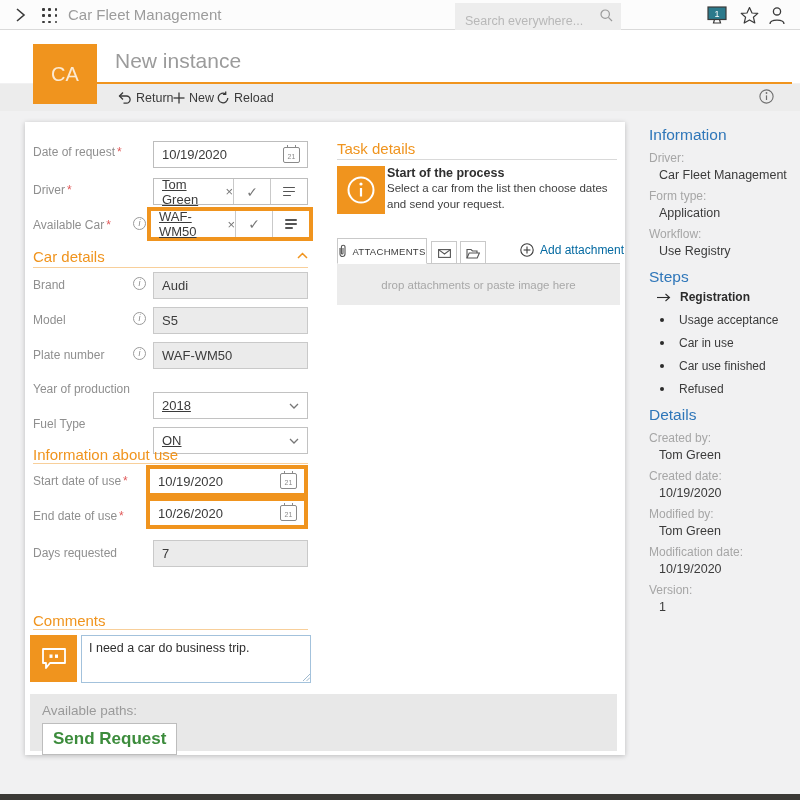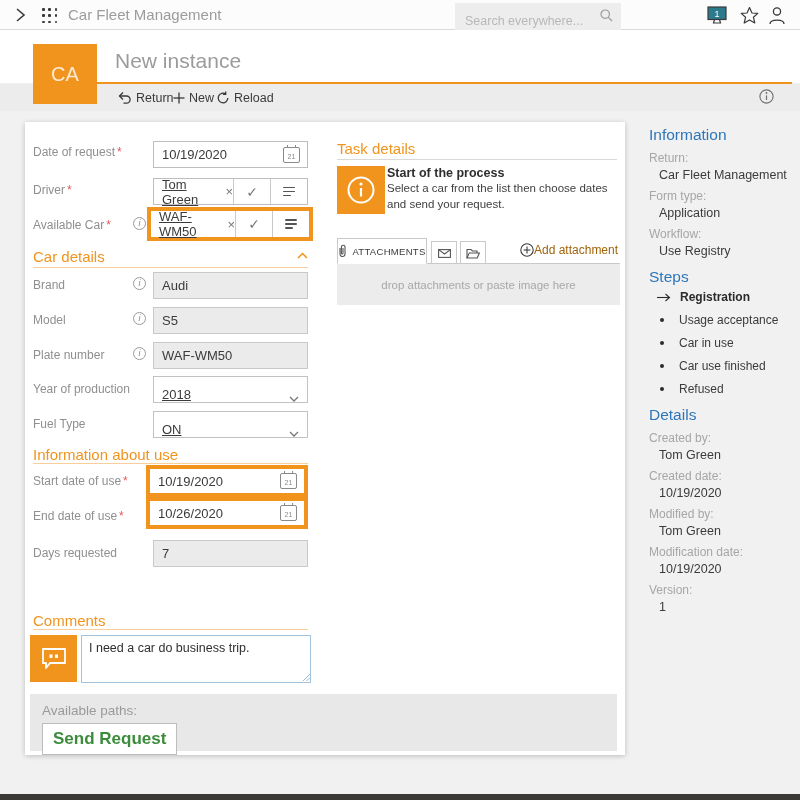--- a/index.html
+++ b/index.html
@@ -58,21 +58,21 @@
   .link { font-size:13px; color:#3B3B3B; text-decoration:underline; cursor:pointer; }
   .x { color:#777; font-size:13px; cursor:pointer; }
   .obox { position:absolute; border:4px solid #F0941E; background:#FFF; display:flex; align-items:stretch; }
   .date-in { flex:1; display:flex; align-items:center; justify-content:space-between; padding:0 7px 0 8px;
              font-size:13px; color:#3B3B3B; background:#FFF; }
   .cal { width:17px; height:16px; border:1px solid #8A8A8A; border-radius:2px; position:relative;
          font-size:7px; color:#8A8A8A; text-align:center; line-height:17px; cursor:pointer; }
   .cal::before, .cal::after { content:""; position:absolute; top:-3px; width:1px; height:3px; background:#8A8A8A; }
   .cal::before { left:3px; } .cal::after { right:3px; }
   .dd { position:absolute; height:27px; border:1px solid #C2C2C2; background:#FFF; display:flex;
-        align-items:flex-end; justify-content:space-between; padding:0 8px; cursor:pointer; }
+        align-items:center; justify-content:space-between; padding:12px 8px; cursor:pointer;margin-top:16px; }
   .list-ico { display:flex; flex-direction:column; gap:2.5px; }
   .list-ico i { height:1.5px; background:#555; border-radius:1px; }
 
   .cm-ico { position:absolute; width:47px; height:47px; background:#F0941E; display:flex;
             align-items:center; justify-content:center; }
   .cm-ta { position:absolute; border:1px solid #A3C2DC; font-size:12.5px; color:#2F2F2F;
            padding:5px 7px; resize:none; font-family:inherit; outline:none; }
   .paths { position:absolute; background:#E8E8E8; }
   .paths-lbl { position:absolute; left:12px; top:9px; font-size:13.5px; color:#9A9A9A; }
   .send-btn { position:absolute; left:12px; top:29px; background:#FFF; border:1px solid #BDBDBD;
@@ -80,22 +80,22 @@
               font-family:inherit; }
 
   
   .task-ico { position:absolute; width:48px; height:48px; background:#F0941E; display:flex;
               align-items:center; justify-content:center; }
   .task-head { position:absolute; font-size:12.5px; font-weight:bold; color:#2F2F2F; }
   .task-desc { position:absolute; font-size:11.5px; color:#3F3F3F; line-height:1.35; width:238px; }
   .tab { position:absolute; height:26px; border:1px solid #C9C9C9; border-bottom:none; background:#FFF;
          display:flex; align-items:center; justify-content:center; gap:5px; cursor:pointer; }
   .tab-lbl { font-size:9.5px; font-weight:normal; color:#3A3A3A; letter-spacing:.3px; }
-  .add-att { position:absolute; display:flex; align-items:flex-end; gap:0; font-size:12px;
-             color:#a16207; cursor:pointer; }
+  .add-att { position:absolute; display:flex; align-items:flex-end; gap:6px; font-size:12px;
+             color:#0369a1; cursor:pointer; }
   .dropzone { position:absolute; background:#ECECEC; display:flex; align-items:center;
               justify-content:center; font-size:11.5px; color:#A8A8A8; border-top:1px solid #C9C9C9; }
 
   
   .side { position:absolute; left:649px; top:126px; width:150px; }
   .side-h { font-size:15.5px; color:#2E76B9; margin:10px 0 4px; }
   .side-h:first-child { margin-top:0; }
   .kv-l { font-size:12px; color:#A6A6A6; margin-top:7px; }
   .kv-v { font-size:12.5px; color:#3B3B3B; margin:3px 0 0 10px; }
   .step { display:flex; align-items:center; gap:9px; margin:0 0 9px 8px; font-size:12px; color:#3B3B3B; }
@@ -353,21 +353,21 @@
           <line x1="7" y1="3.6" x2="7" y2="10.4" stroke="#3C3C3C" stroke-width="1.1"></line>
           <line x1="3.6" y1="7" x2="10.4" y2="7" stroke="#3C3C3C" stroke-width="1.1"></line>
         </svg>
       <span>Add attachment</span>
     </span>
     <div class="dropzone" style="left:312px;top:141px;width:283px;height:42px;">drop attachments or paste image here</div>
   </div>
 
   <div class="side">
     <div class="side-h">Information</div>
-    <div class="kv-l">Return:</div>
+    <div class="kv-l">Driver:</div>
     <div class="kv-v">Car Fleet Management</div>
     <div class="kv-l">Form type:</div>
     <div class="kv-v">Application</div>
     <div class="kv-l">Workflow:</div>
     <div class="kv-v">Use Registry</div>
 
     <div class="side-h">Steps</div>
     <div class="step cur">
       <svg width="14" height="9" viewBox="0 0 14 9">
           <line x1="0" y1="4.5" x2="12" y2="4.5" stroke="#2B2B2B" stroke-width="1.1"></line>

